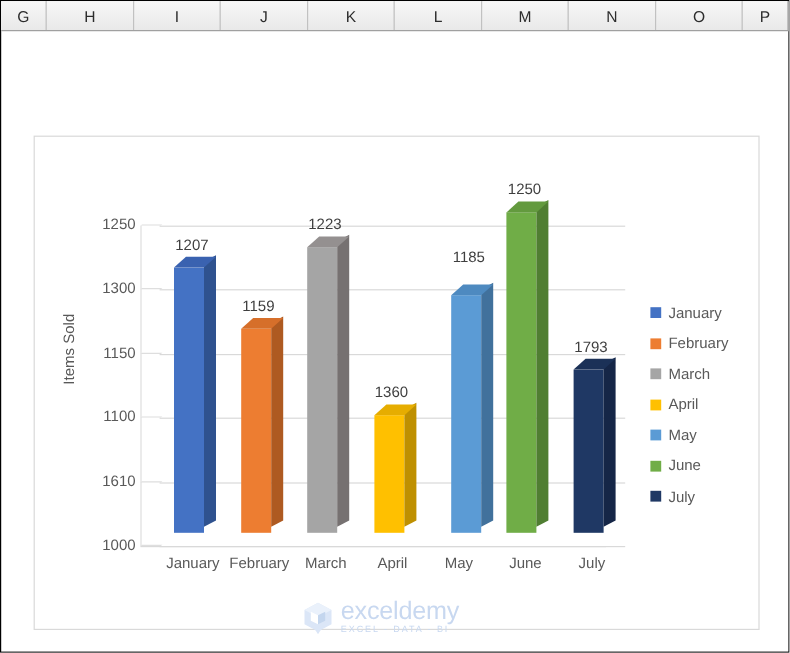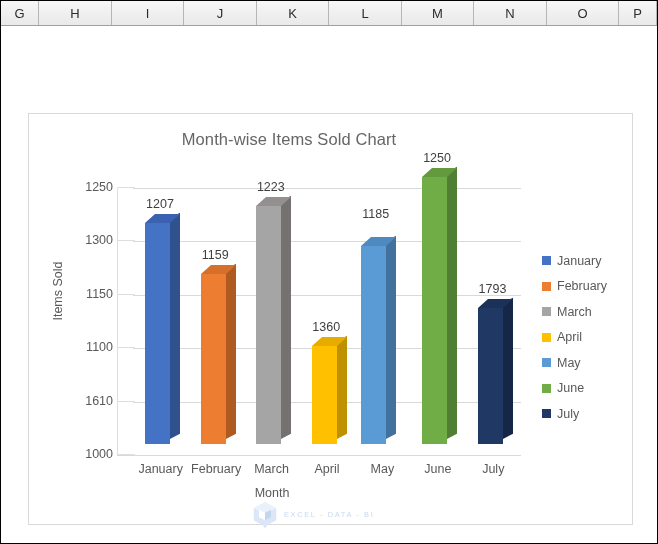--- a/index.html
+++ b/index.html
@@ -248,21 +248,20 @@
       <div class="col-head" style="width: 72px;">K</div>
       <div class="col-head" style="width: 73px;">L</div>
       <div class="col-head" style="width: 72px;">M</div>
       <div class="col-head" style="width: 73px;">N</div>
       <div class="col-head" style="width: 72px;">O</div>
       <div class="col-head" style="width: 38px;">P</div>
     </div>
 
   <div id="chart-object">
 
-    <div id="chart-title">Month-wise Items Sold Chart</div>
 
     <div id="y-axis-title">Items Sold</div>
 
     <div id="y-axis-labels">
         <div class="y-tick" style="top: 4px;">1250</div>
         <div class="y-tick" style="top: 57.4px;">1300</div>
         <div class="y-tick" style="top: 110.8px;">1150</div>
         <div class="y-tick" style="top: 164.2px;">1100</div>
         <div class="y-tick" style="top: 217.6px;">1610</div>
         <div class="y-tick" style="top: 271px;">1000</div>
@@ -304,21 +303,21 @@
             <div class="bar-side" style="height: 238.164px; background: rgb(118, 113, 113);"></div>
             <div class="bar-top" style="bottom: 238.164px; background: rgb(148, 144, 144);"></div>
             <div class="bar-label">1223</div>
           </div>
           <div class="bar-group" style="left: 194.5px; bottom: 14px; width: 25px; height: 98.256px;">
             <div class="bar-front" style="height: 98.256px; background: rgb(255, 192, 0);"></div>
             <div class="bar-side" style="height: 98.256px; background: rgb(191, 144, 0);"></div>
             <div class="bar-top" style="bottom: 98.256px; background: rgb(230, 173, 0);"></div>
             <div class="bar-label">1360</div>
           </div>
-          <div class="bar-group" style="left: 244px; bottom: 14px; width: 25px; height: 211px;">
+          <div class="bar-group" style="left: 259px; bottom: 14px; width: 25px; height: 211px;">
             <div class="bar-front" style="height: 197.58px; background: rgb(91, 155, 213);"></div>
             <div class="bar-side" style="height: 197.58px; background: rgb(65, 113, 156);"></div>
             <div class="bar-top" style="bottom: 197.58px; background: rgb(78, 138, 192);"></div>
             <div class="bar-label">1185</div>
           </div>
           <div class="bar-group" style="left: 305.357px; bottom: 14px; width: 25px; height: 267px;">
             <div class="bar-front" style="height: 267px; background: rgb(112, 173, 71);"></div>
             <div class="bar-side" style="height: 267px; background: rgb(80, 126, 50);"></div>
             <div class="bar-top" style="bottom: 267px; background: rgb(99, 154, 62);"></div>
             <div class="bar-label">1250</div>
@@ -334,21 +333,20 @@
 
     <div id="x-axis-labels">
         <div class="x-tick" style="left: -8px; width: 71.4286px;">January</div>
         <div class="x-tick" style="left: 47.4286px; width: 71.4286px;">February</div>
         <div class="x-tick" style="left: 102.857px; width: 71.4286px;">March</div>
         <div class="x-tick" style="left: 158.286px; width: 71.4286px;">April</div>
         <div class="x-tick" style="left: 213.714px; width: 71.4286px;">May</div>
         <div class="x-tick" style="left: 269.143px; width: 71.4286px;">June</div>
         <div class="x-tick" style="left: 324.571px; width: 71.4286px;">July</div>
       </div>
-    <div id="x-axis-title">Month</div>
 
     <div id="legend">
         <div class="legend-item">
           <span class="legend-swatch" style="background: rgb(68, 114, 196);"></span>
           <span class="legend-label">January</span>
         </div>
         <div class="legend-item">
           <span class="legend-swatch" style="background: rgb(237, 125, 49);"></span>
           <span class="legend-label">February</span>
         </div>
@@ -377,17 +375,18 @@
 
   <div id="watermark">
     <svg id="wm-logo" viewBox="0 0 40 40">
       <polygon points="20,3 35,11 35,27 20,35 5,27 5,11" fill="#dbe6f7"></polygon>
       <polygon points="20,3 35,11 20,19 5,11" fill="#eaf1fb"></polygon>
       <polygon points="12,13 20,17 20,27 12,23" fill="#ffffff"></polygon>
       <polygon points="28,13 20,17 20,27 28,23" fill="#c4d6ee"></polygon>
       <polygon points="20,29 29,24 20,38 11,24" fill="#dbe6f7"></polygon>
     </svg>
     <div id="wm-texts">
+      <div id="wm-name">exceldemy</div>
       <div id="wm-tag">EXCEL - DATA - BI</div>
     </div>
   </div>
 
 </div>
 
 </body></html>

